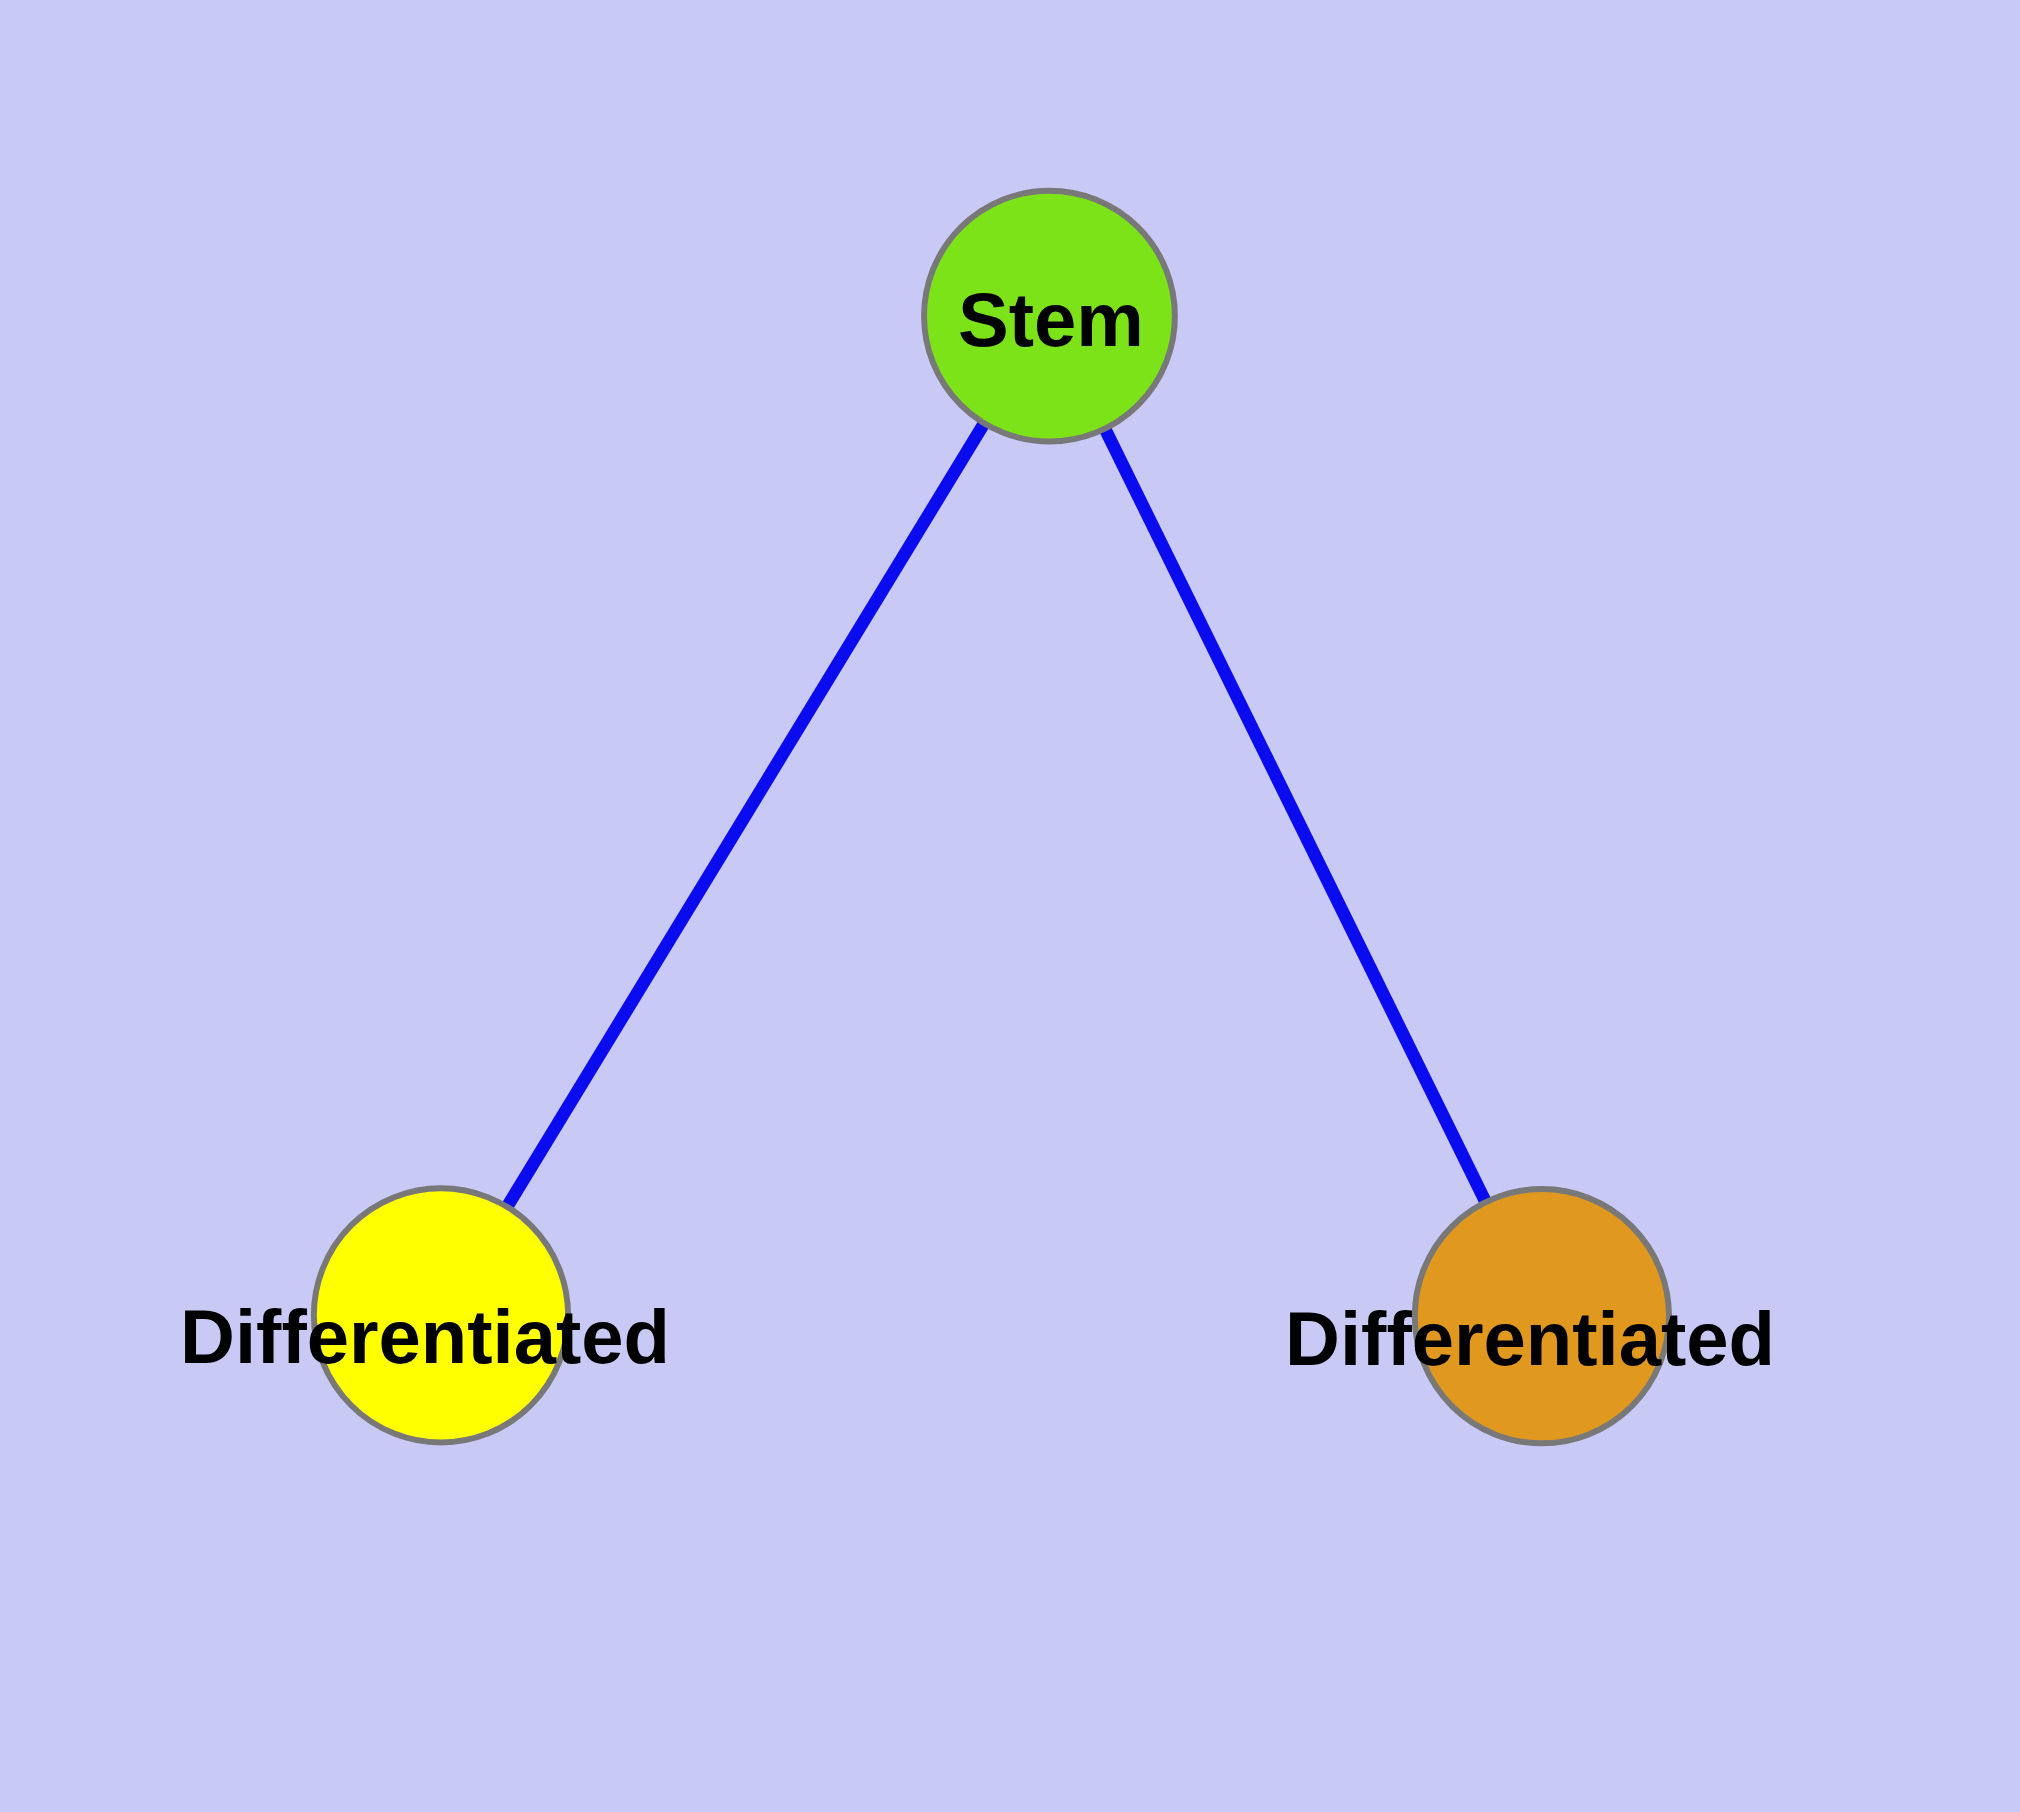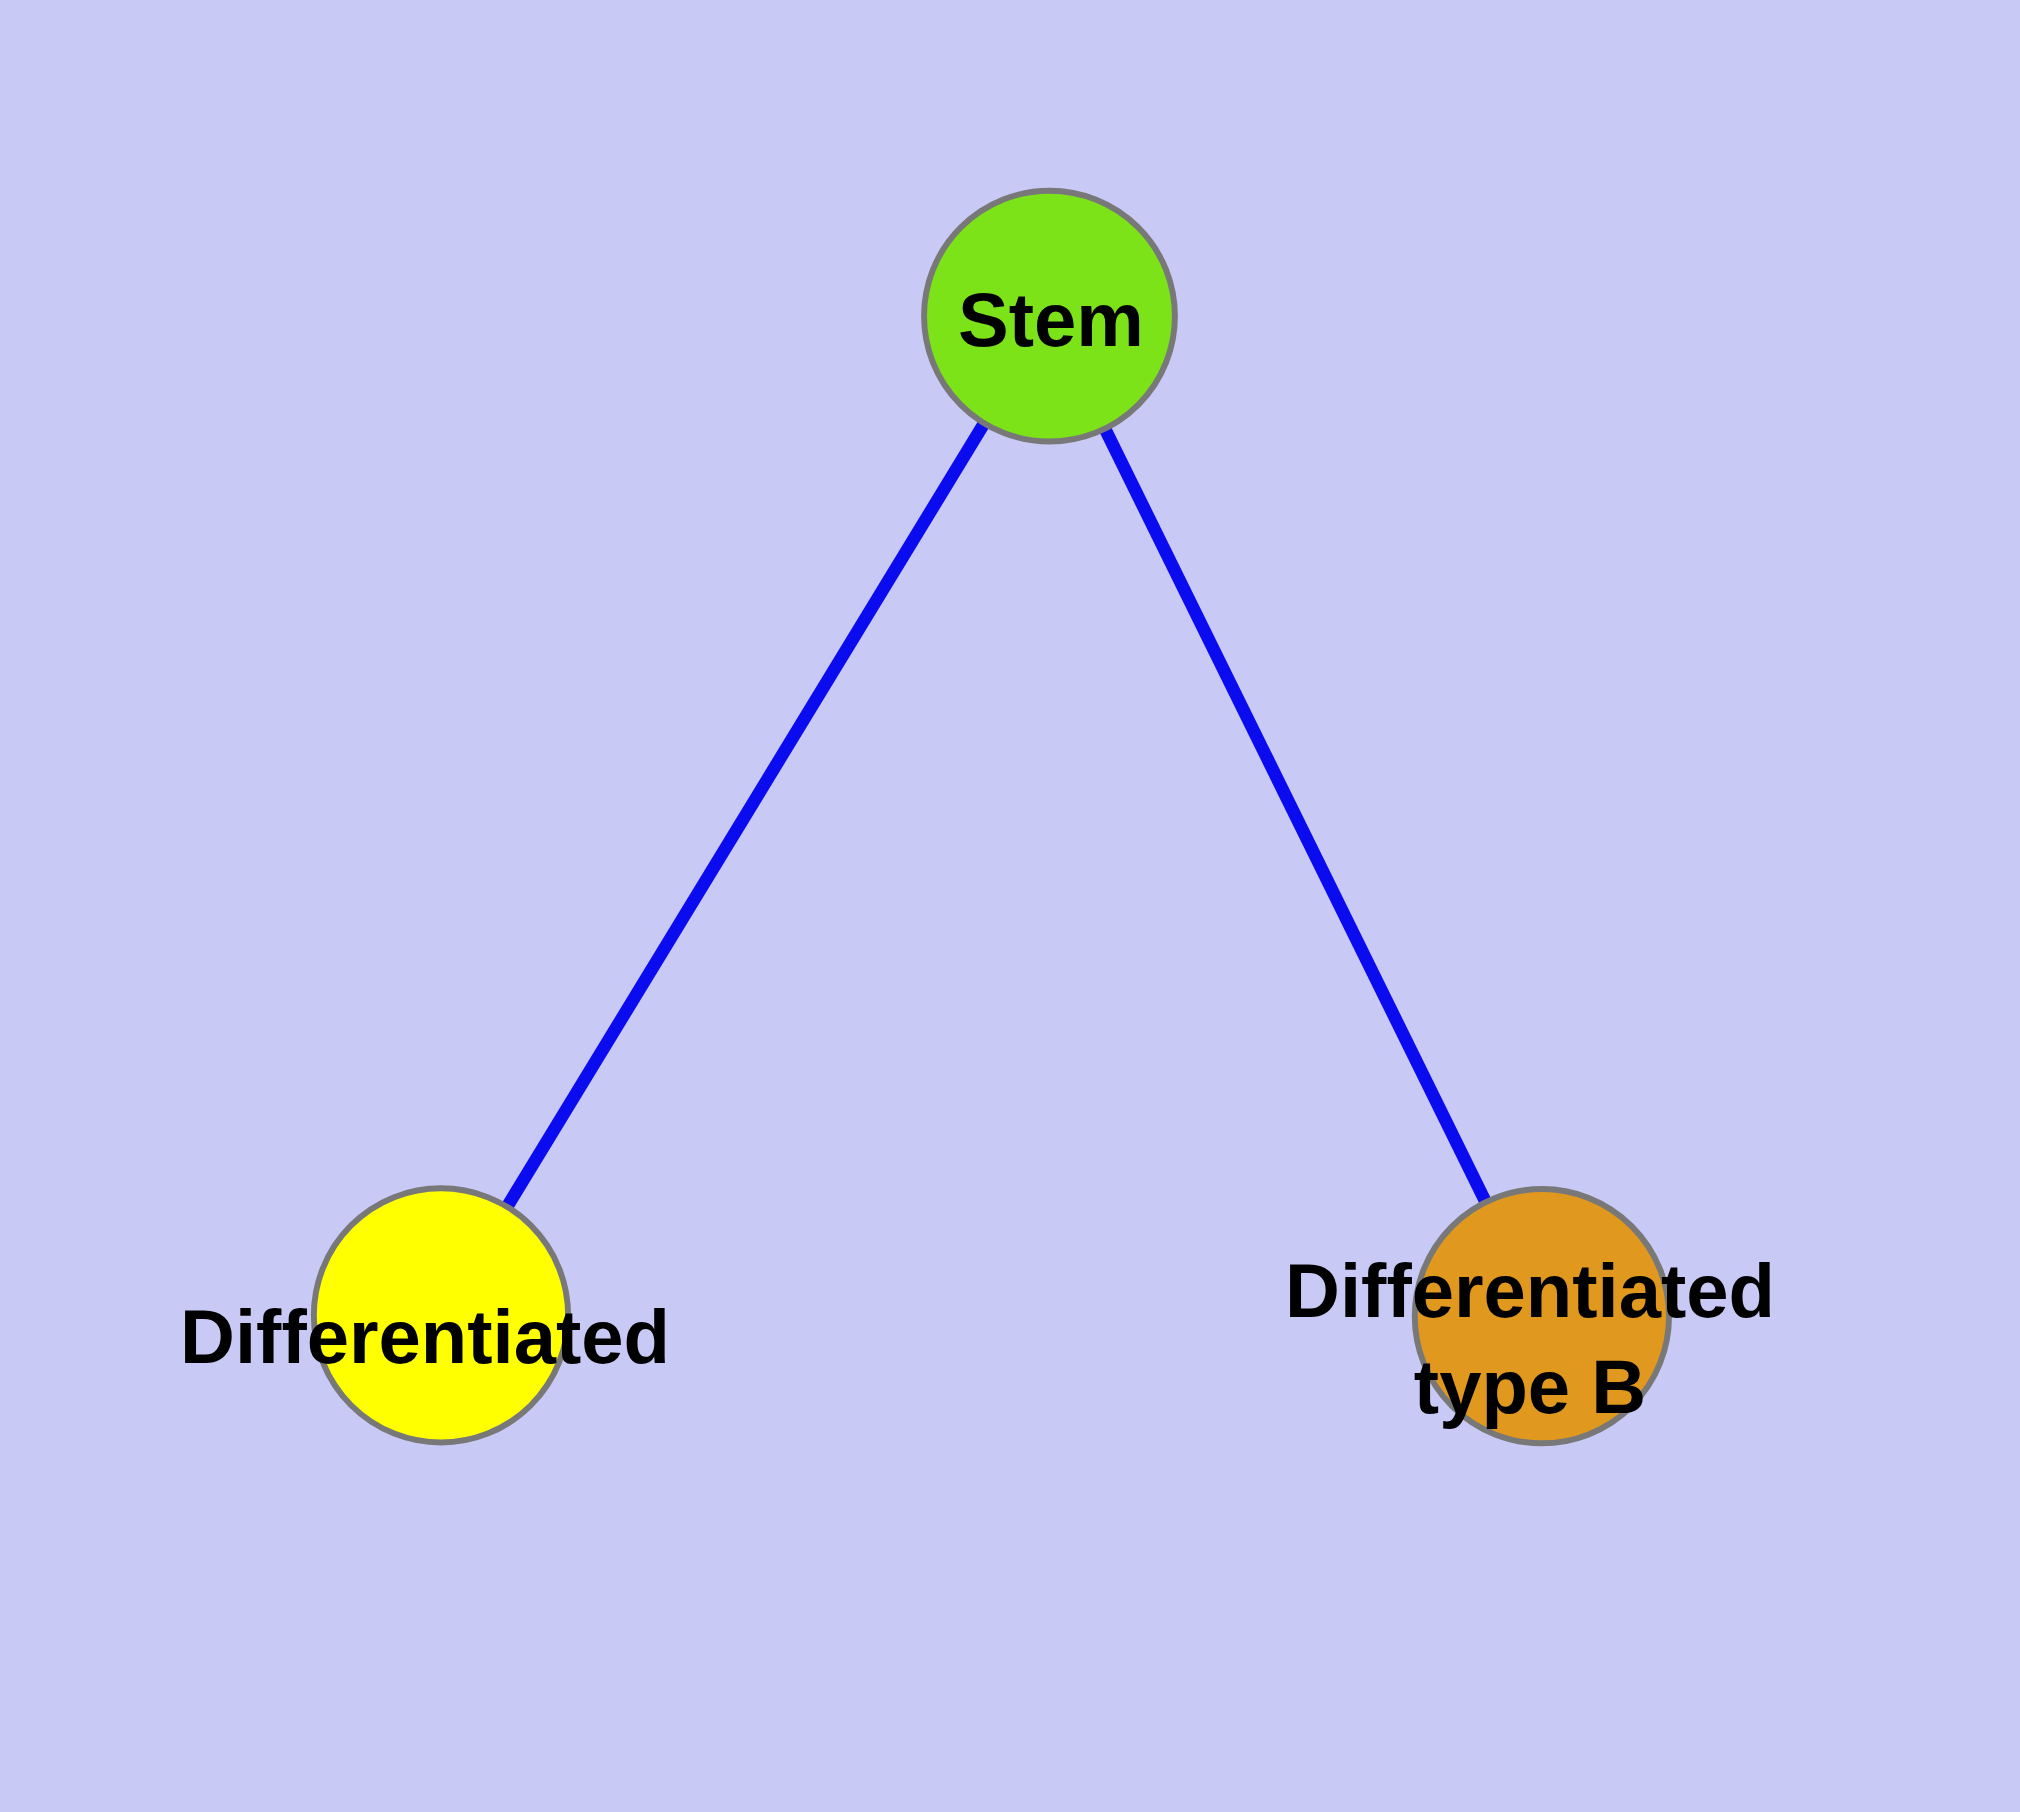--- a/index.html
+++ b/index.html
@@ -62,17 +62,16 @@
   <div class="node-label label-stem">
     <span>Stem</span>
   </div>
 
   <div class="node-label label-type-a">
     <span>Differentiated</span>
   </div>
 
   <div class="node-label label-type-b">
     <span>Differentiated</span>
-    <span>type B</span>
   </div>
 
 </div>
 
 
 </body></html>

